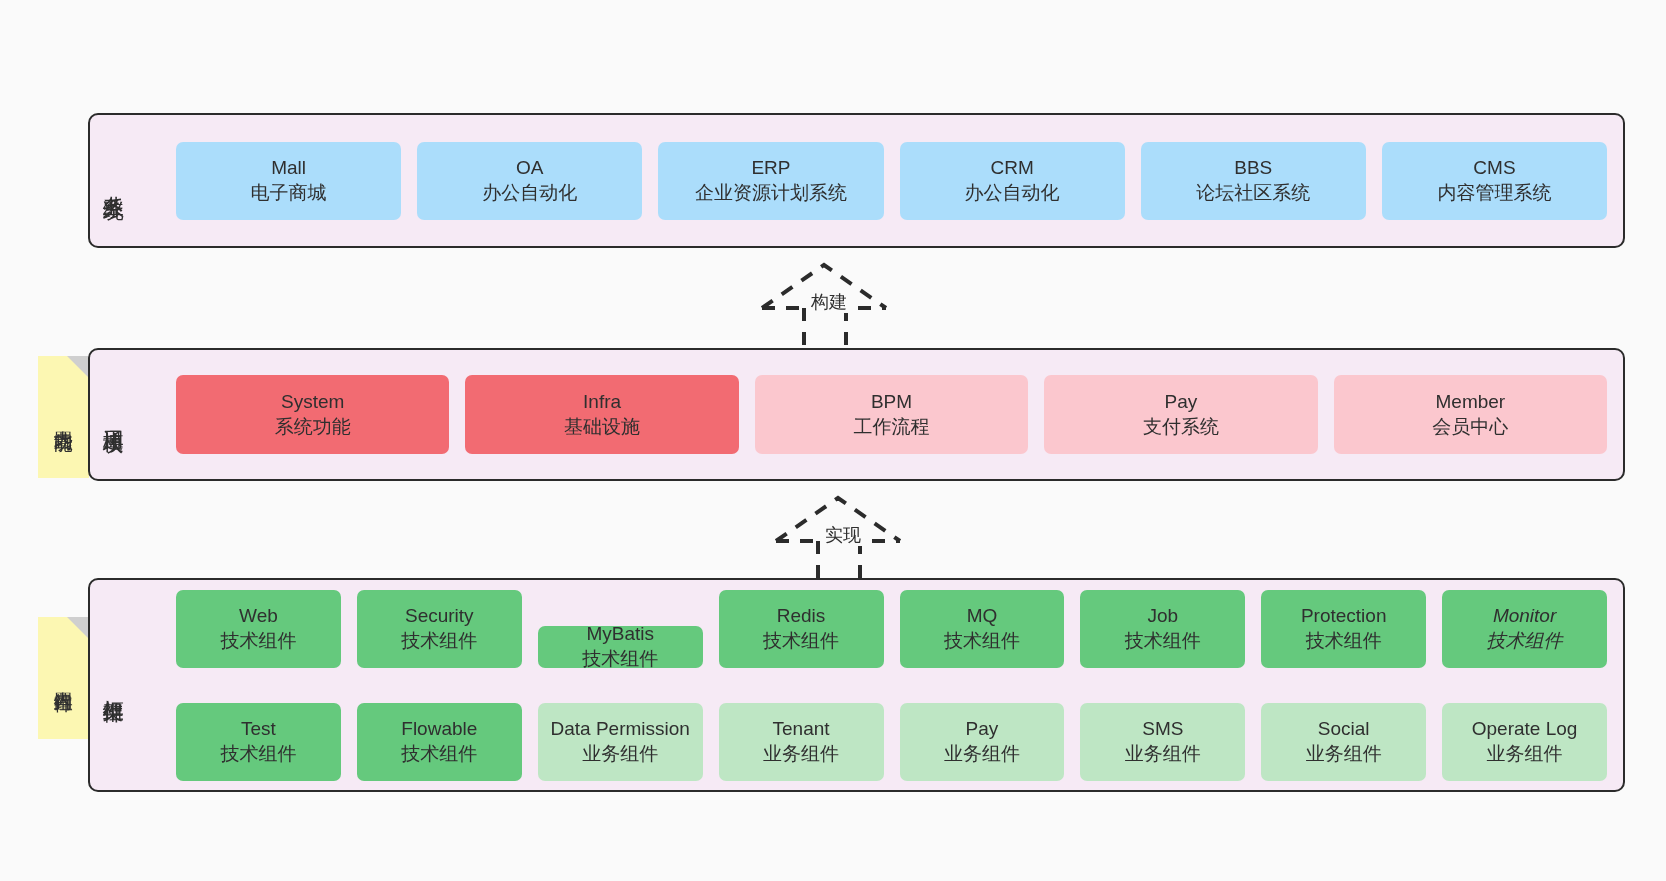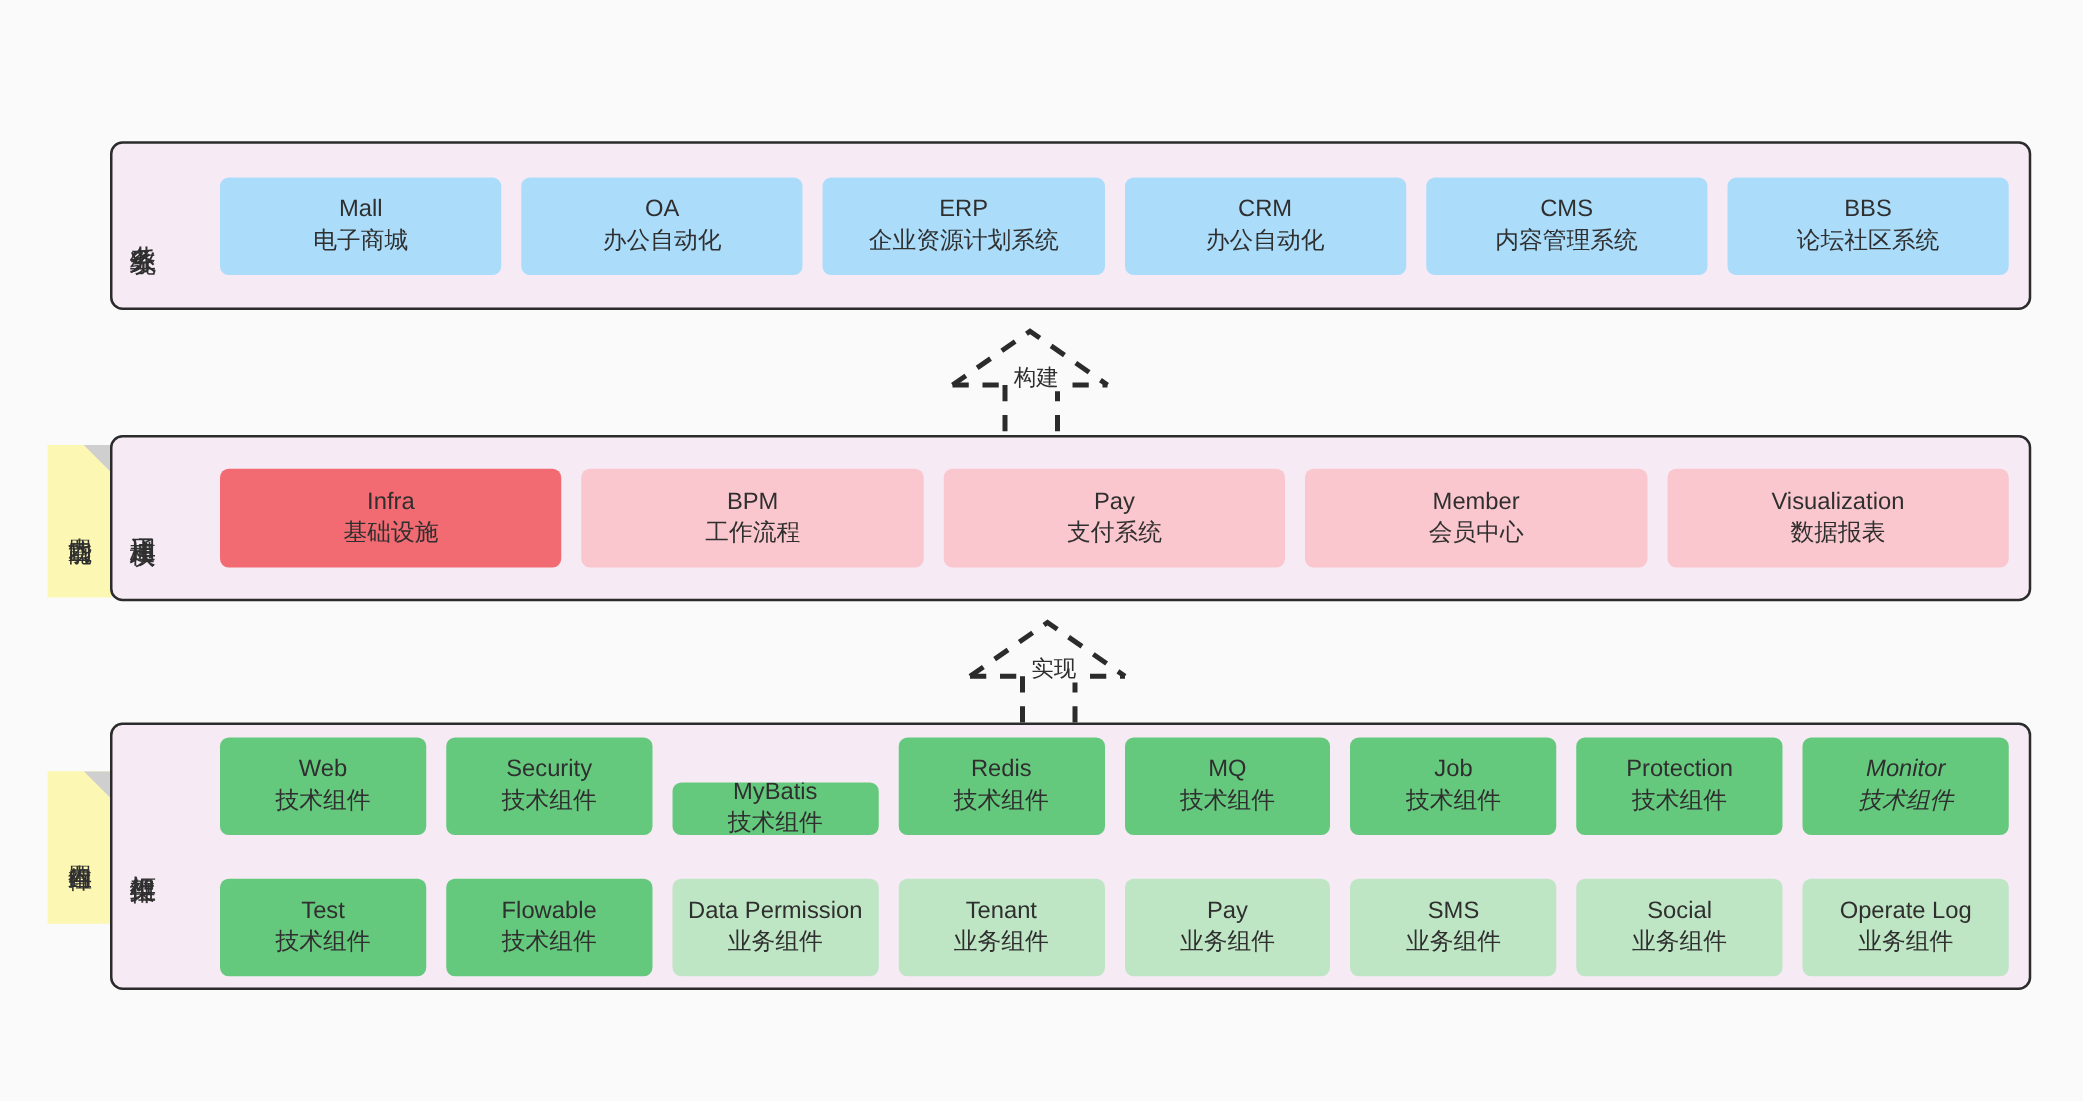--- a/index.html
+++ b/index.html
@@ -132,27 +132,27 @@
           <span class="t1">ERP</span>
           <span class="t2">企业资源计划系统</span>
         </div>
 
         <div class="box" style="background:#ABDDFB;">
           <span class="t1">CRM</span>
           <span class="t2">办公自动化</span>
         </div>
 
         <div class="box" style="background:#ABDDFB;">
+          <span class="t1">BBS</span>
+          <span class="t2">论坛社区系统</span>
+        </div>
+
+        <div class="box" style="background:#ABDDFB;">
           <span class="t1">CMS</span>
           <span class="t2">内容管理系统</span>
-        </div>
-
-        <div class="box" style="background:#ABDDFB;">
-          <span class="t1">BBS</span>
-          <span class="t2">论坛社区系统</span>
         </div>
 
       </div>
     </div>
   </div>
 
   <div class="conn" style="left:752px; top:258px; width:160px; height:90px;">
     <svg width="160" height="90" viewBox="0 0 160 90">
 
       <path d="M 10 50 L 72 7 L 134 50" fill="none" stroke="#2B2B2B" stroke-width="4" stroke-dasharray="13 11" stroke-linecap="butt"></path>
@@ -166,20 +166,24 @@
   <div class="note" style="left:38px; top:356px; width:51px; height:122px;">
     <span class="fold"></span>
     <span>内置功能</span>
   </div>
 
   <div class="layer" id="layer-1" style="left:88px; top:348px; width:1537px; height:133px;">
     <div class="layer-title">通用模块</div>
     <div class="layer-body" style="padding:0 16px 0 8px;">
       <div class="row" style="height:79px;">
 
+        <div class="box" style="background:#F26B72;">
+          <span class="t1">System</span>
+          <span class="t2">系统功能</span>
+        </div>
 
         <div class="box" style="background:#F26B72;">
           <span class="t1">Infra</span>
           <span class="t2">基础设施</span>
         </div>
 
         <div class="box" style="background:#FBC7CE;">
           <span class="t1">BPM</span>
           <span class="t2">工作流程</span>
         </div>
@@ -187,24 +191,20 @@
         <div class="box" style="background:#FBC7CE;">
           <span class="t1">Pay</span>
           <span class="t2">支付系统</span>
         </div>
 
         <div class="box" style="background:#FBC7CE;">
           <span class="t1">Member</span>
           <span class="t2">会员中心</span>
         </div>
 
-        <div class="box" style="background:#FBC7CE;">
-          <span class="t1">Visualization</span>
-          <span class="t2">数据报表</span>
-        </div>
 
       </div>
     </div>
   </div>
 
   <div class="conn" style="left:766px; top:491px; width:160px; height:90px;">
     <svg width="160" height="90" viewBox="0 0 160 90">
       <path d="M 10 50 L 72 7 L 134 50" fill="none" stroke="#2B2B2B" stroke-width="4" stroke-dasharray="13 11" stroke-linecap="butt"></path>
       <path d="M 10 50 L 134 50" fill="none" stroke="#2B2B2B" stroke-width="4" stroke-dasharray="13 11" stroke-linecap="butt"></path>
       <path d="M 52 50 L 52 90 M 94 50 L 94 90" fill="none" stroke="#2B2B2B" stroke-width="4" stroke-dasharray="13 11"></path>

